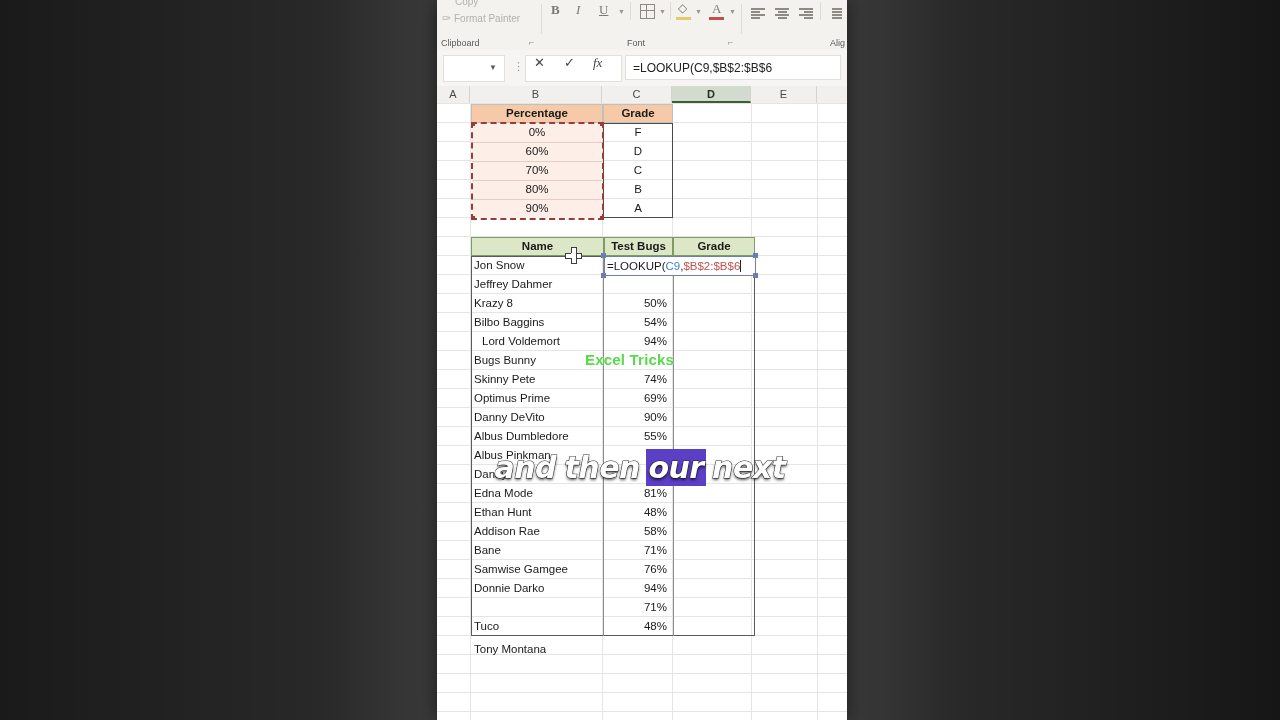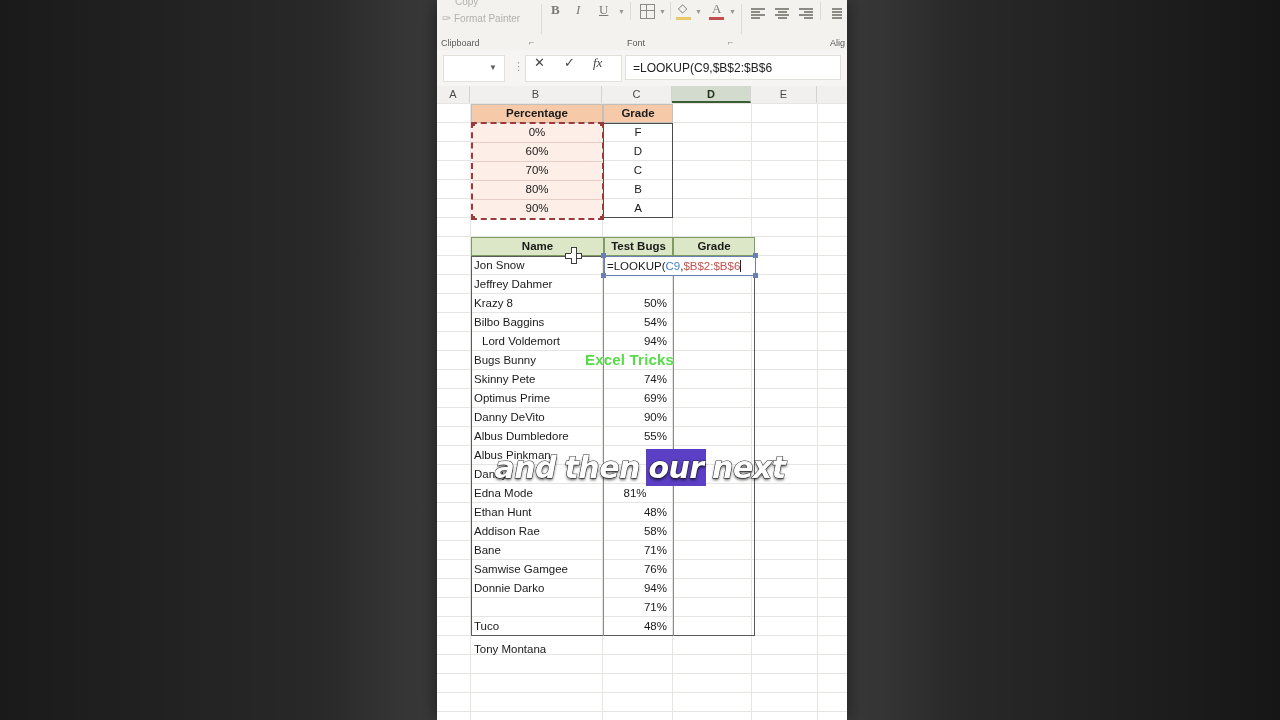--- a/index.html
+++ b/index.html
@@ -385,21 +385,21 @@
     <div class="cell" style="left:166px;top:191px;width:64px;text-align:right;">50%</div>
     <div class="cell" style="left:166px;top:210px;width:64px;text-align:right;">54%</div>
     <div class="cell" style="left:166px;top:229px;width:64px;text-align:right;">94%</div>
     <div class="cell" style="left:166px;top:248px;width:64px;text-align:right;"></div>
     <div class="cell" style="left:166px;top:267px;width:64px;text-align:right;">74%</div>
     <div class="cell" style="left:166px;top:286px;width:64px;text-align:right;">69%</div>
     <div class="cell" style="left:166px;top:305px;width:64px;text-align:right;">90%</div>
     <div class="cell" style="left:166px;top:324px;width:64px;text-align:right;">55%</div>
     <div class="cell" style="left:166px;top:343px;width:64px;text-align:right;"></div>
     <div class="cell" style="left:166px;top:362px;width:64px;text-align:right;"></div>
-    <div class="cell" style="left:166px;top:381px;width:64px;text-align:center;">81%</div>
+    <div class="cell" style="left:166px;top:381px;width:64px;text-align:right;">81%</div>
     <div class="cell" style="left:166px;top:400px;width:64px;text-align:right;">48%</div>
     <div class="cell" style="left:166px;top:419px;width:64px;text-align:right;">58%</div>
     <div class="cell" style="left:166px;top:438px;width:64px;text-align:right;">71%</div>
     <div class="cell" style="left:166px;top:457px;width:64px;text-align:right;">76%</div>
     <div class="cell" style="left:166px;top:476px;width:64px;text-align:right;">94%</div>
     <div class="cell" style="left:166px;top:495px;width:64px;text-align:right;">71%</div>
     <div class="cell" style="left:166px;top:514px;width:64px;text-align:right;">48%</div>
 
     <div class="fcell" style="left:167px;top:153px;width:152px;height:20px;">
       <span>=LOOKUP(</span><span class="ref-blue">C9</span><span>,</span><span class="ref-red">$B$2:$B$6</span><span class="caretbar"></span>

